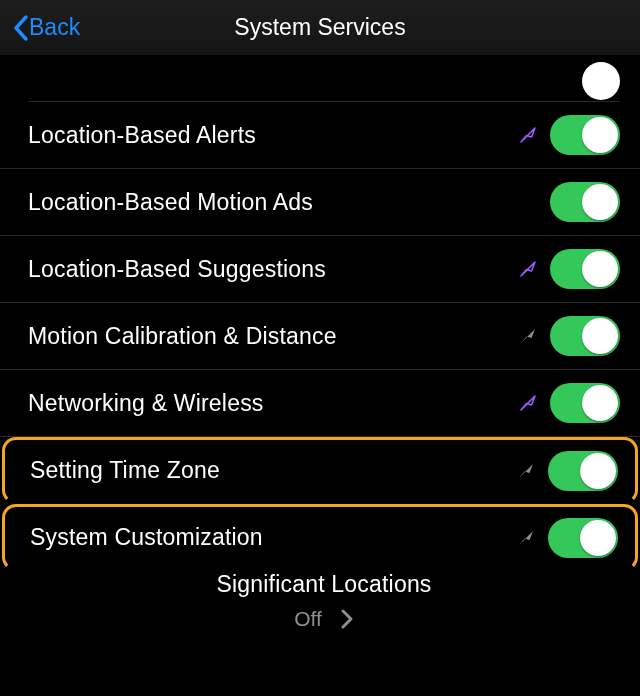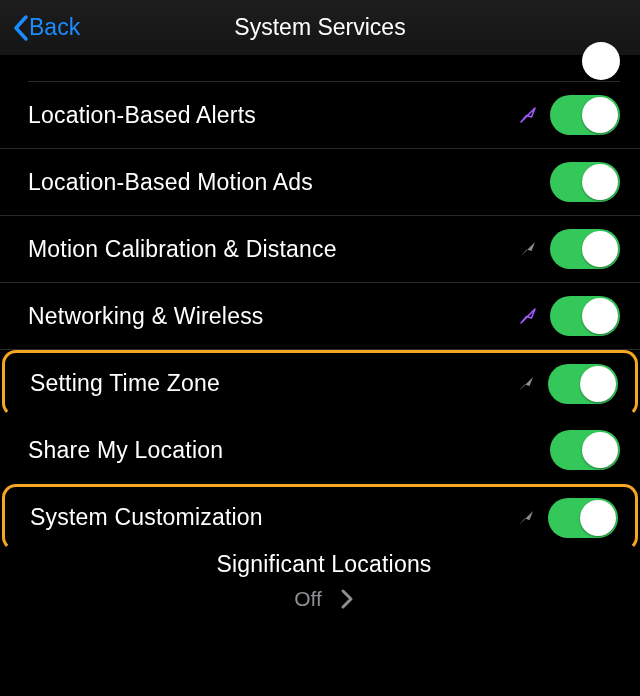--- a/index.html
+++ b/index.html
@@ -7,21 +7,21 @@
   .nav {
     height: 56px;
     background: linear-gradient(#1d1d1d, #151515);
     display: flex; align-items: center; position: relative;
     padding: 0 12px;
     border-bottom: 1px solid #000;
   }
   .back-btn { display: flex; align-items: center; gap: 0; color: #1a8cff; font-size: 23px; cursor: pointer; }
   .back-chevron { width: 17px; height: 28px; }
   .title { position: absolute; left: 50%; transform: translateX(-50%); font-size: 23px; font-weight: 400; color:#fff; }
-  .list { padding-top: 6px; text-align: right; }
+  .list { padding-top: 26px; text-align: right; }
   .partial-row {
     height: 20px;
     border-bottom: 1px solid #2a2a2a;
     margin: 0 20px 0 28px;
     position: relative;
   }
   .partial-knob {
     position:absolute; right: 0; top:-20px;
     width:38px;height:38px;border-radius:50%;background:#fff;
     box-shadow:0 1px 2px rgba(0,0,0,.4);
@@ -90,20 +90,31 @@
       <div class="row">
     <span class="row-label">Location-Based Motion Ads</span>
     <div class="row-right">
 
       <div class="toggle">
             <div class="knob"></div>
           </div>
     </div>
       </div>
       <div class="row">
+    <span class="row-label">Location-Based Suggestions</span>
+    <div class="row-right">
+      <svg class="arrow-ind" viewBox="0 0 20 20">
+    <path d="M3 17 L17 3 L13.5 12 L8.5 10.5 Z" fill="none" stroke="#a259ff" stroke-width="1.6" stroke-linejoin="round" stroke-linecap="round"></path>
+  </svg>
+      <div class="toggle">
+            <div class="knob"></div>
+          </div>
+    </div>
+      </div>
+      <div class="row">
     <span class="row-label">Motion Calibration &amp; Distance</span>
     <div class="row-right">
       <svg class="arrow-ind" viewBox="0 0 20 20">
     <path d="M3 17 L17 3 L13.5 12 L8.5 10.5 Z" fill="#8e8e93" stroke="none" stroke-width="1.6" stroke-linejoin="round" stroke-linecap="round"></path>
   </svg>
       <div class="toggle">
             <div class="knob"></div>
           </div>
     </div>
       </div>
@@ -122,29 +133,20 @@
     <span class="row-label">Setting Time Zone</span>
     <div class="row-right">
       <svg class="arrow-ind" viewBox="0 0 20 20">
     <path d="M3 17 L17 3 L13.5 12 L8.5 10.5 Z" fill="#8e8e93" stroke="none" stroke-width="1.6" stroke-linejoin="round" stroke-linecap="round"></path>
   </svg>
       <div class="toggle">
             <div class="knob"></div>
           </div>
     </div>
       </div>
-      <div class="row">
-    <span class="row-label">Share My Location</span>
-    <div class="row-right">
-
-      <div class="toggle">
-            <div class="knob"></div>
-          </div>
-    </div>
-      </div>
       <div class="row highlight">
     <span class="row-label">System Customization</span>
     <div class="row-right">
       <svg class="arrow-ind" viewBox="0 0 20 20">
     <path d="M3 17 L17 3 L13.5 12 L8.5 10.5 Z" fill="#8e8e93" stroke="none" stroke-width="1.6" stroke-linejoin="round" stroke-linecap="round"></path>
   </svg>
       <div class="toggle">
             <div class="knob"></div>
           </div>
     </div>

